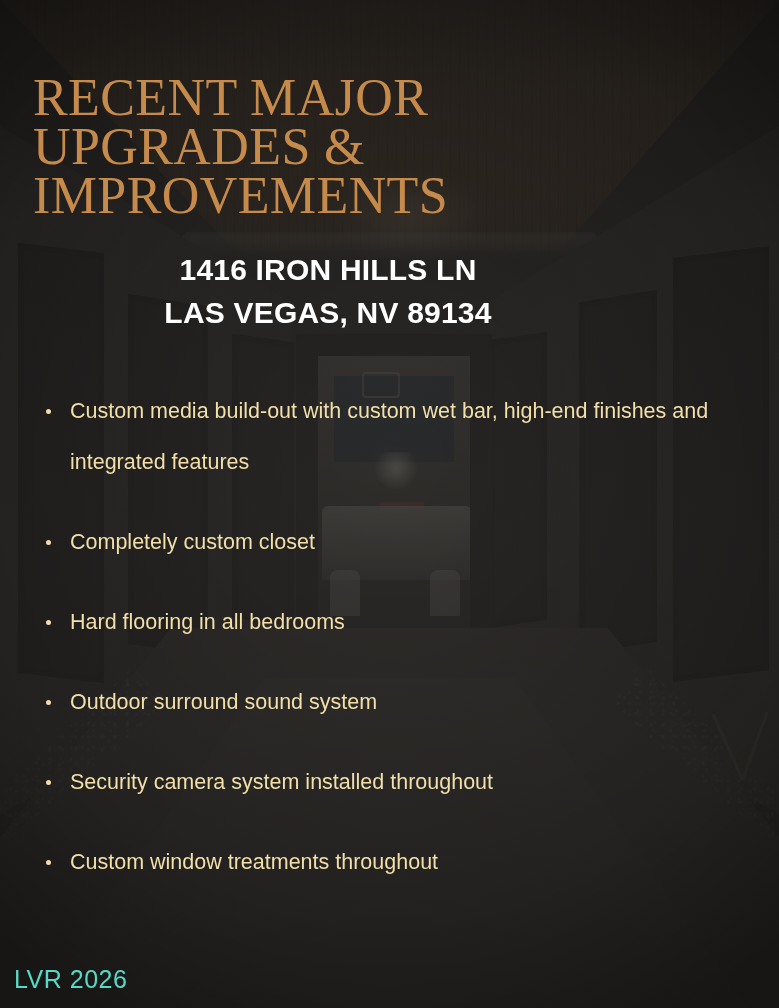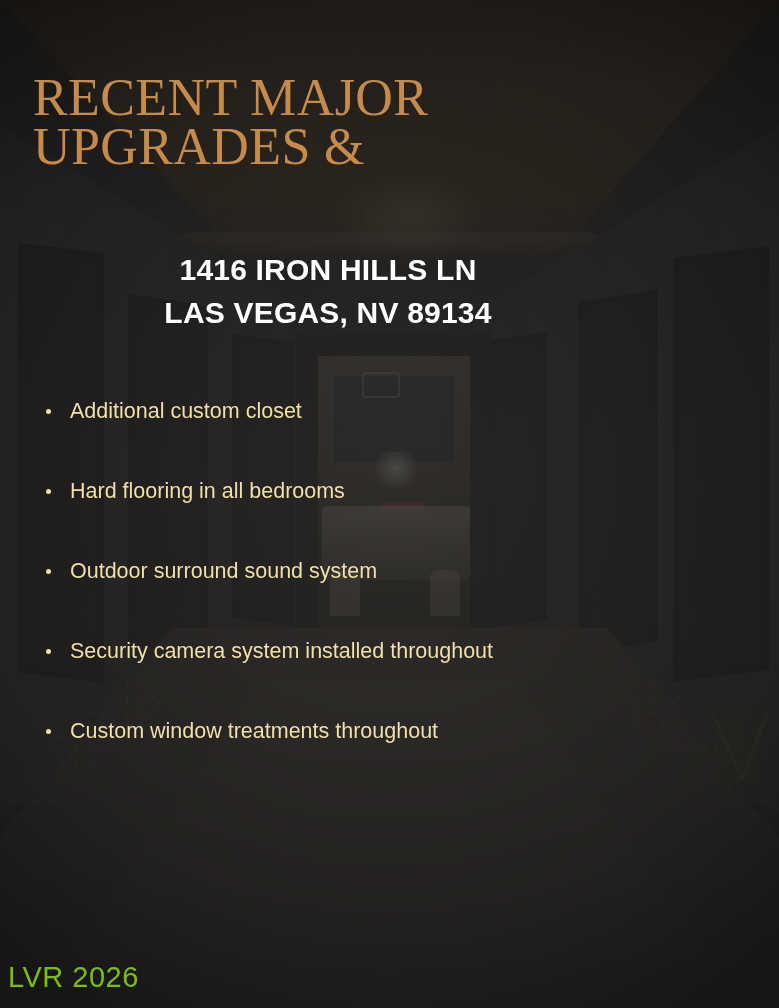--- a/index.html
+++ b/index.html
@@ -236,23 +236,23 @@
     content: "";
     position: absolute;
     left: 2px; top: 23px;
     width: 5px; height: 5px;
     border-radius: 50%;
     background: #f2dfaa;
   }
 
   .watermark {
     position: absolute;
-    left: 8px; bottom: 14px;
-    color: #84cc16;
-    font-size: 29px;
+    left: 14px; bottom: 14px;
+    color: #5eead4;
+    font-size: 25px;
     letter-spacing: 0.5px;
     opacity: 0.92;
   }
 </style>
 </head>
 <body>
 
 <div class="flyer">
 
   <div class="photo">
@@ -289,29 +289,31 @@
 
     <div class="scrim"></div>
     <div class="vignette"></div>
   </div>
 
   <div class="content">
 
     <h1 class="headline">
       <span class="hl-line">RECENT MAJOR</span>
       <span class="hl-line">UPGRADES &amp;</span>
+      <span class="hl-line">IMPROVEMENTS</span>
     </h1>
 
     <div class="address">
       <span class="addr-line">1416 IRON HILLS LN</span>
       <span class="addr-line">LAS VEGAS, NV 89134</span>
     </div>
 
     <ul class="bullets">
-      <li>Additional custom closet</li>
+      <li>Custom media build-out with custom wet bar, high-end finishes and integrated features</li>
+      <li>Completely custom closet</li>
       <li>Hard flooring in all bedrooms</li>
       <li>Outdoor surround sound system</li>
       <li>Security camera system installed throughout</li>
       <li>Custom window treatments throughout</li>
 
     </ul>
 
     <div class="watermark">LVR 2026</div>
   </div>
 </div>

